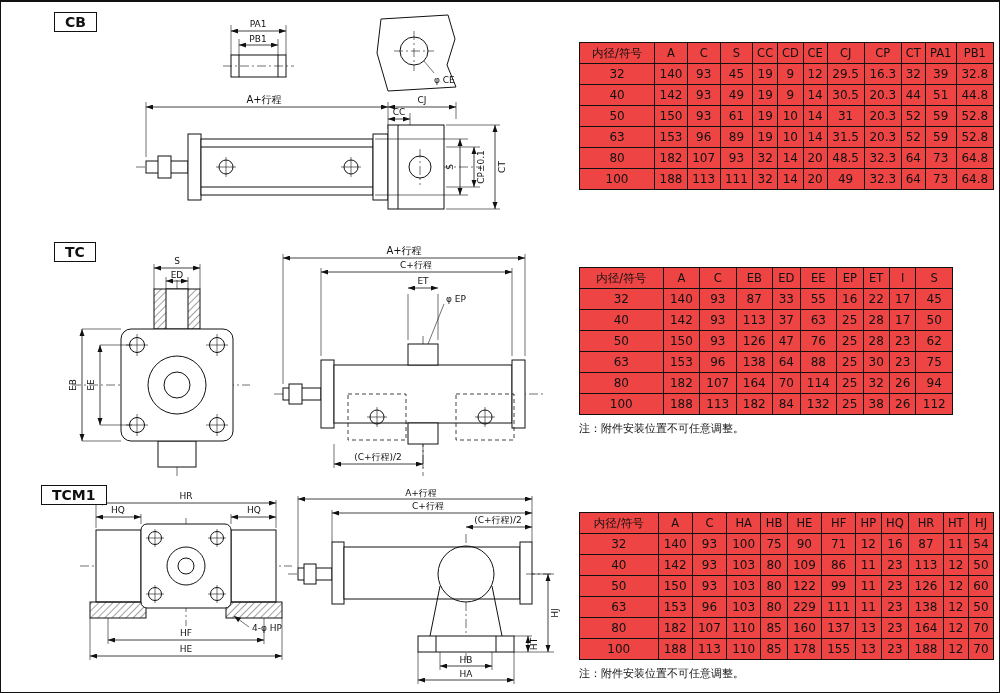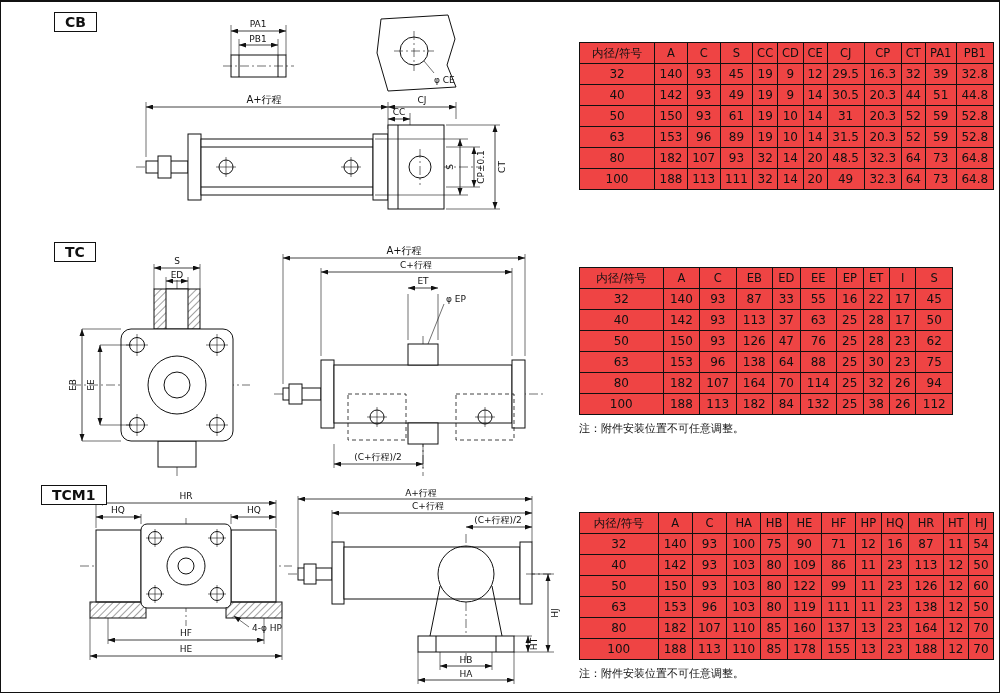--- a/index.html
+++ b/index.html
@@ -583,21 +583,21 @@
           <td>126</td>
           <td>12</td>
           <td>60</td>
         </tr>
         <tr>
           <td>63</td>
           <td>153</td>
           <td>96</td>
           <td>103</td>
           <td>80</td>
-          <td>119</td>
+          <td>229</td>
           <td>111</td>
           <td>11</td>
           <td>23</td>
           <td>138</td>
           <td>12</td>
           <td>50</td>
         </tr>
         <tr>
           <td>80</td>
           <td>182</td>

